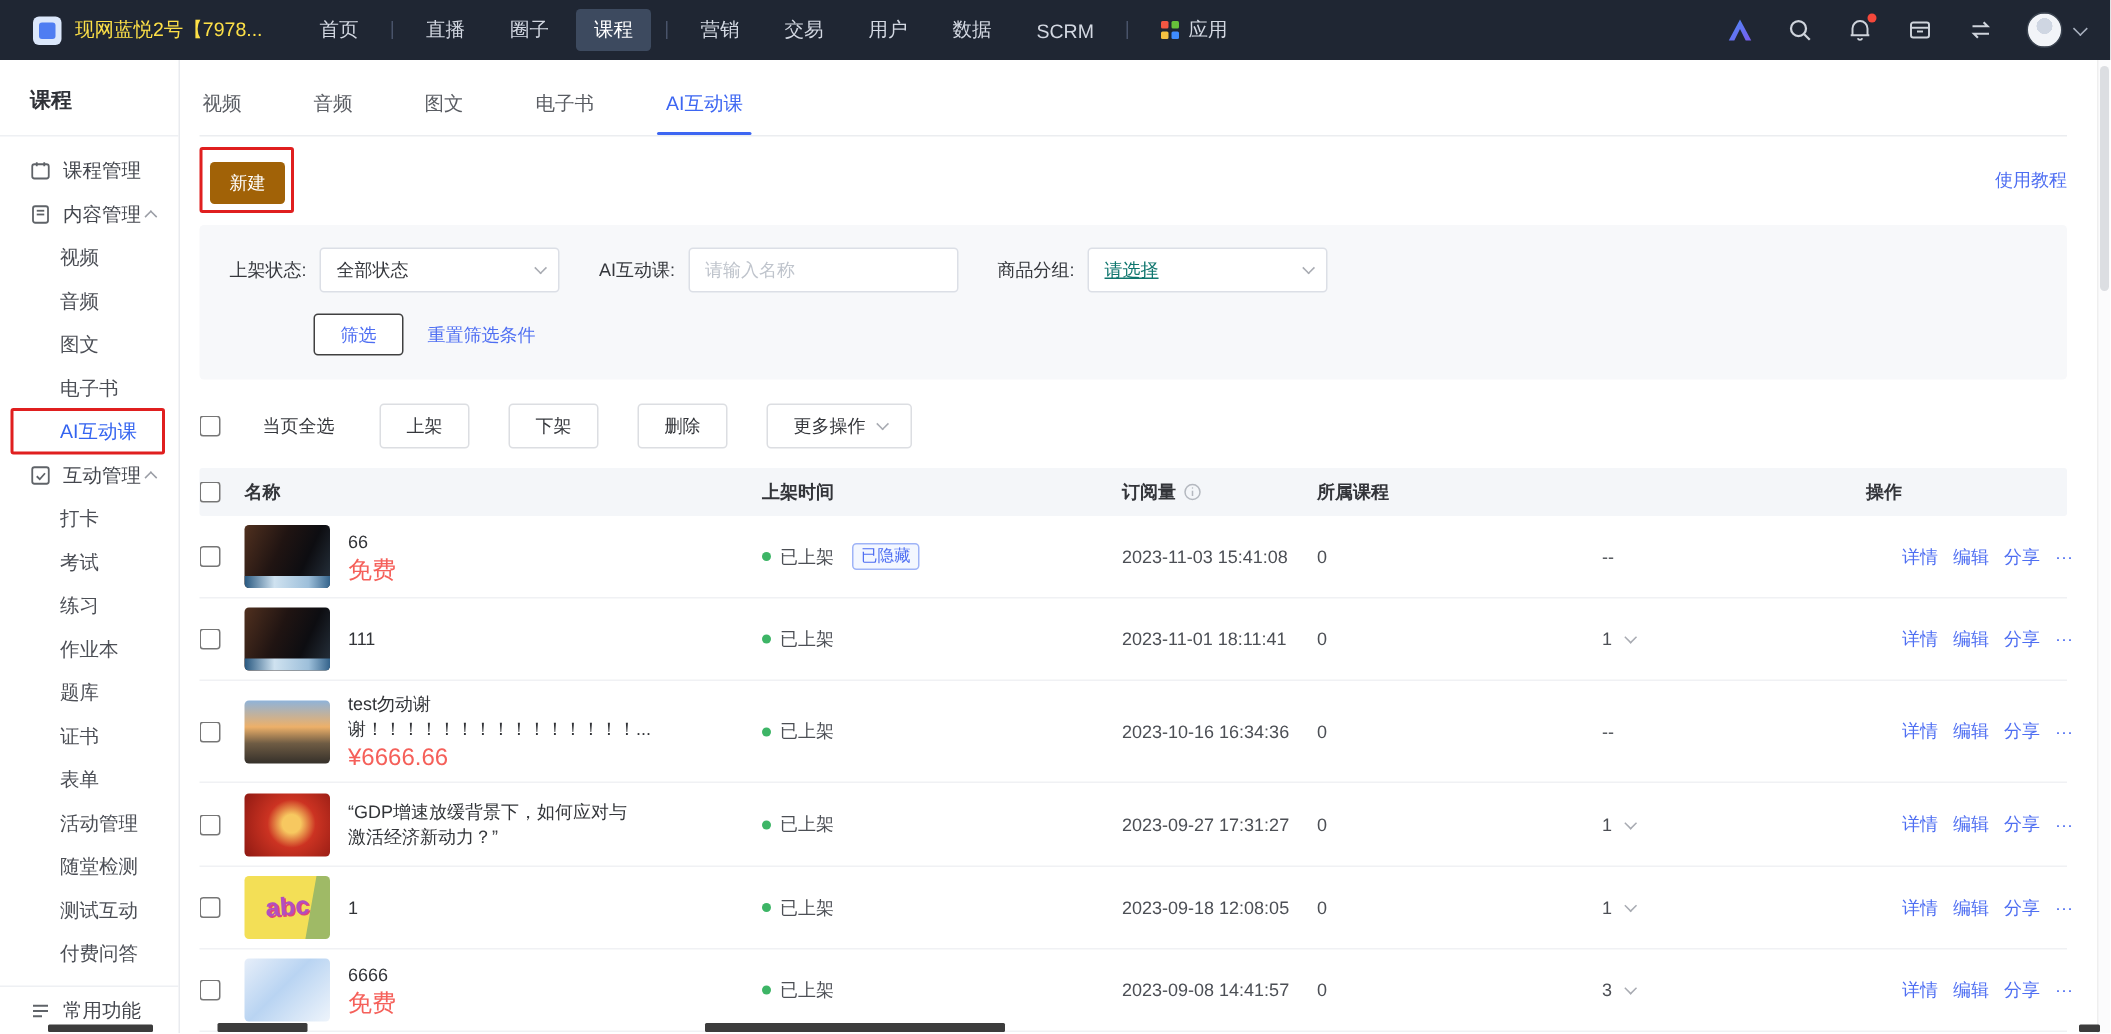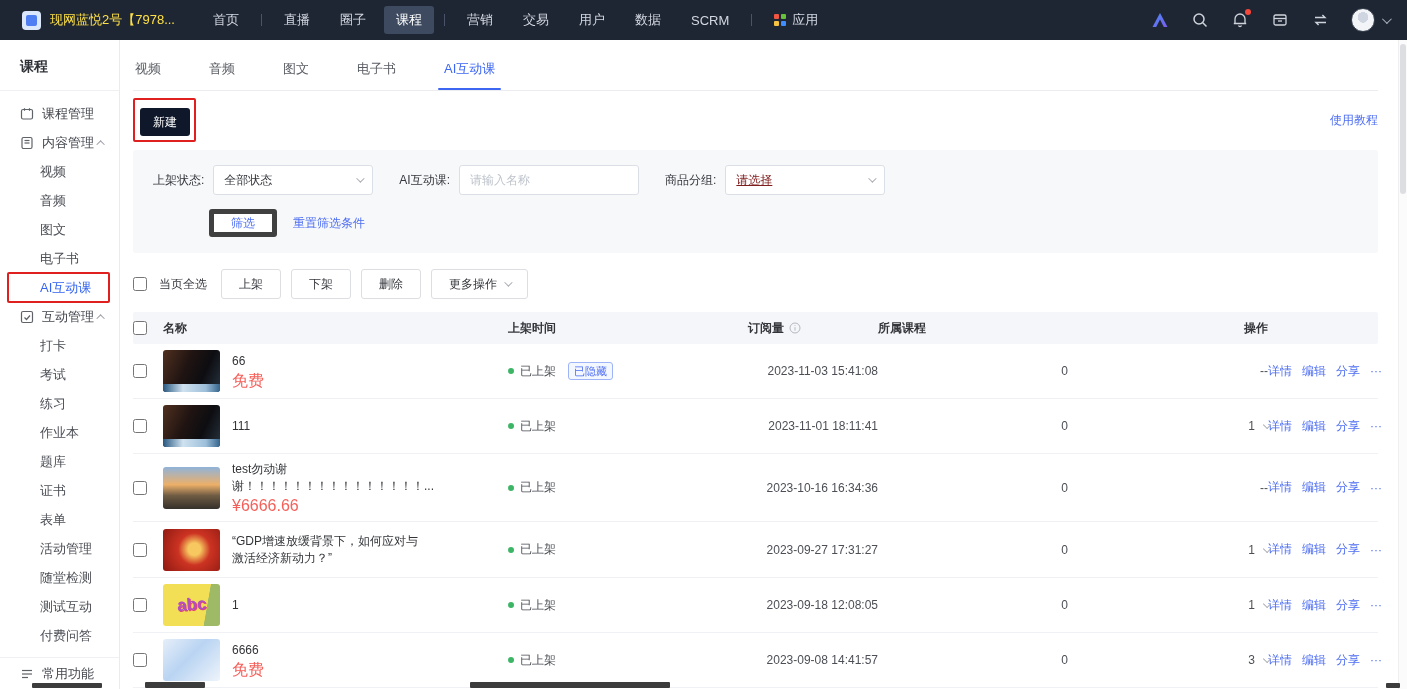--- a/index.html
+++ b/index.html
@@ -46,50 +46,50 @@
 
   
   .main { flex:1; padding:8px 20px 0 13px; position:relative; min-width:0; }
   .tabs { display:flex; gap:44px; border-bottom:1px solid #ebedf0; padding:4px 0 0 0; }
   .tab { font-size:13px; color:#5a5d63; padding:8px 2px 12px; cursor:pointer; position:relative; white-space:nowrap; }
   .tab.active { color:#3d66f2; }
   .tab.active::after { content:""; position:absolute; left:-4px; right:-4px; bottom:0; height:2px; background:#3d66f2; border-radius:1px; }
 
   .create-row { display:flex; align-items:center; justify-content:space-between; margin-top:7px; height:44px; }
   .anno-create { display:inline-block; border:2px solid #e01f1f; border-radius:2px; padding:8px 4px 4px 5px; }
-  .btn-primary { background:#0f172a; color:#fff; border:none; border-radius:3px; height:28px; padding:0 13px; font-size:12px; cursor:pointer; font-family:inherit; }
+  .btn-primary { background:#a16207; color:#fff; border:none; border-radius:3px; height:28px; padding:0 13px; font-size:12px; cursor:pointer; font-family:inherit; }
   .link { color:#4e6ef2; font-size:12px; text-decoration:none; cursor:pointer; white-space:nowrap; }
 
   .filter-panel { background:#f7f8fa; border-radius:3px; margin-top:8px; padding:15px 20px 16px; }
   .filter-row { display:flex; align-items:center; }
   .field { display:flex; align-items:center; margin-right:26px; }
   .field label { font-size:12px; color:#35373c; margin-right:9px; white-space:nowrap; }
   .f-input { width:180px; height:30px; border:1px solid #dcdfe6; border-radius:3px; background:#fff; font-size:12px; padding:0 10px; color:#35373c; font-family:inherit; }
   .f-input::placeholder { color:#bfc4cc; }
   .f-select { width:160px; height:30px; border:1px solid #dcdfe6; border-radius:3px; background:#fff; font-size:12px; padding:0 10px; color:#35373c; display:flex; align-items:center; justify-content:space-between; cursor:pointer; }
-  .f-select .ph { color:#7f1d1d;text-decoration:underline; }
+  .f-select .ph { color:#0f766e;text-decoration:underline; }
   .sel-caret { width:6px; height:6px; border-right:1px solid #a8abb2; border-bottom:1px solid #a8abb2; transform:rotate(45deg) translateY(-2px); }
   .filter-actions { margin-top:14px; display:flex; align-items:center; gap:16px; padding-left:56px; }
-  .btn-outline-blue { background:#fff; border:5px solid #404040; color:#4e6ef2; border-radius:3px; height:28px; padding:0 17px; font-size:12px; cursor:pointer; font-family:inherit; }
-
-  .toolbar { display:flex; align-items:center; margin-top:16px; gap:10px; }
+  .btn-outline-blue { background:#fff; border:1px solid #404040; color:#4e6ef2; border-radius:3px; height:28px; padding:0 17px; font-size:12px; cursor:pointer; font-family:inherit; }
+
+  .toolbar { display:flex; align-items:center; margin-top:16px; gap:26px; }
   .cb { width:14px; height:14px; accent-color:#2468f2; cursor:pointer; flex:none; }
   .toolbar .cb-label { font-size:12px; color:#35373c; margin:0 4px 0 2px; white-space:nowrap; }
   .btn-plain { background:#fff; border:1px solid #dcdee2; color:#35373c; border-radius:3px; height:30px; padding:0 17px; font-size:12px; cursor:pointer; font-family:inherit; display:flex; align-items:center; gap:7px; }
 
   
   .table { margin-top:13px; }
   .trow { display:grid; grid-template-columns:30px 345px 240px 130px 190px 200px 1fr; align-items:center; }
   .thead { background:#f4f6f9; height:32px; font-size:12px; color:#33353a; font-weight:700; border-radius:2px; }
   .thead .th { display:flex; align-items:center; gap:5px; }
   .th-actions, .cell-actions { justify-self:end; text-align:right; }
   .tbody .trow { border-bottom:1px solid #f0f1f4; min-height:53px; }
   .tbody .trow.tall { min-height:68px; }
   .tbody .trow.med { min-height:56px; }
-  .cell { font-size:12px; color:#4c4f55; white-space:nowrap;text-align:right; }
+  .cell { font-size:12px; color:#4c4f55; white-space:nowrap; }
   .name-cell { display:flex; align-items:center; min-width:0; padding:6px 10px 6px 0; }
   .thumb { width:57px; height:42px; border-radius:3px; margin-right:12px; flex:none; position:relative; overflow:hidden; }
   .thumb-movie { background:linear-gradient(115deg,#50301f 0%,#201412 40%,#0d0d11 68%,#27333f 100%); }
   .thumb-movie::after { content:""; position:absolute; left:0; right:0; bottom:0; height:8px; background:linear-gradient(90deg,#27577f,#cfe2f0 35%,#9dbfda 75%,#35648c); }
   .thumb-sunset { background:linear-gradient(180deg,#8fb3d9 0%,#edb069 42%,#6f5c44 68%,#35302a 100%); }
   .thumb-poster { background:radial-gradient(circle at 55% 48%, #f7c860 0 16%, #cc3322 42%, #8e1912 100%); }
   .thumb-abc { background:linear-gradient(100deg,#f3df56 0 74%,#9fba66 75% 100%); display:flex; align-items:center; justify-content:center; }
   .thumb-abc .abc-text { font-size:17px; font-weight:700; color:#b14fc0; text-shadow:1px 1px 0 #e0457b; transform:rotate(-4deg); }
   .thumb-blue { background:linear-gradient(135deg,#e6eef9,#b9d4f2 45%,#eef4fb); }
   .name-text { min-width:0; }

